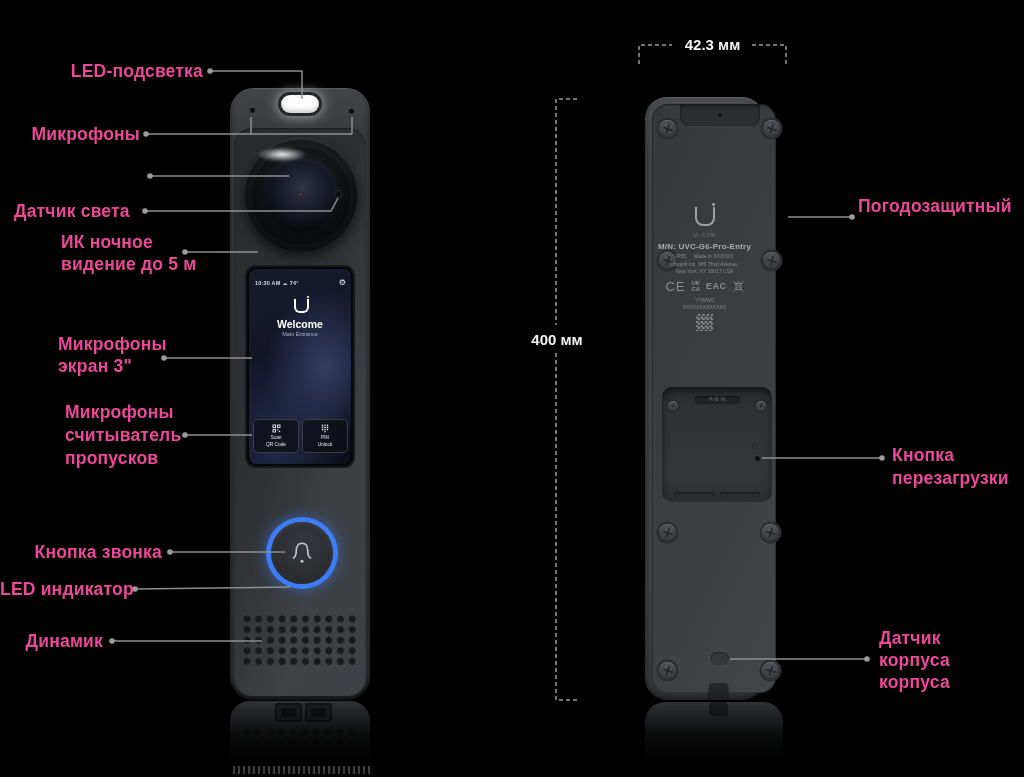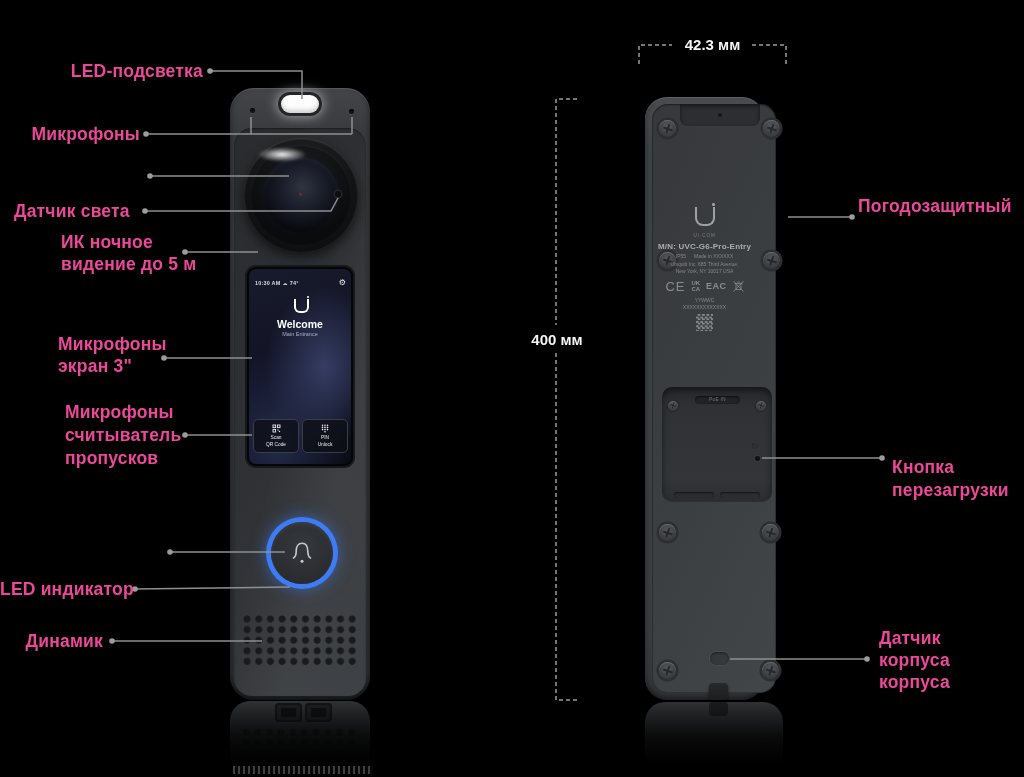--- a/index.html
+++ b/index.html
@@ -14,21 +14,21 @@
   #lbl-mic{left:0;width:140px;top:123px;}
   #lbl-matrix{left:14px;top:150px;}
   #lbl-light{left:14px;top:200px;}
   #lbl-ir{left:61px;top:231px;}
   #lbl-touch{left:58px;top:333px;}
   #lbl-reader{left:65px;top:401px;line-height:23px;}
   #lbl-bell{left:0;width:162px;top:541px;}
   #lbl-ledind{left:0;width:127px;top:578px;}
   #lbl-spk{left:0;width:103px;top:630px;}
   #lbl-weather{left:858px;top:195px;line-height:23px;}
-  #lbl-reset{left:892px;top:456px;line-height:23px;}
+  #lbl-reset{left:892px;top:444px;line-height:23px;}
   #lbl-tamper{left:879px;top:627px;}
 
   .dim-label{position:absolute;color:#f3f4f6;font-weight:700;font-size:15px;text-align:center;}
   #dim-w{left:639px;top:36px;width:147px;}
   #dim-h{left:525px;top:331px;width:64px;}
 
   svg.lines{position:absolute;left:0;top:0;pointer-events:none;}
 
   
   .front-device{position:absolute;left:230px;top:88px;width:140px;height:612px;border-radius:24px;
@@ -374,20 +374,23 @@
   </div>
   <div class="callout" id="lbl-touch">
     <div>Микрофоны</div>
     <div>экран 3"</div>
   </div>
   <div class="callout" id="lbl-reader">
     <div>Микрофоны</div>
     <div>считыватель</div>
     <div>пропусков</div>
   </div>
+  <div class="callout ra" id="lbl-bell">
+    <div>Кнопка звонка</div>
+  </div>
   <div class="callout ra" id="lbl-ledind">
     <div>LED индикатор</div>
   </div>
   <div class="callout ra" id="lbl-spk">
     <div>Динамик</div>
   </div>
 
   <div class="callout" id="lbl-weather">
     <div>Погодозащитный</div>
   </div>

